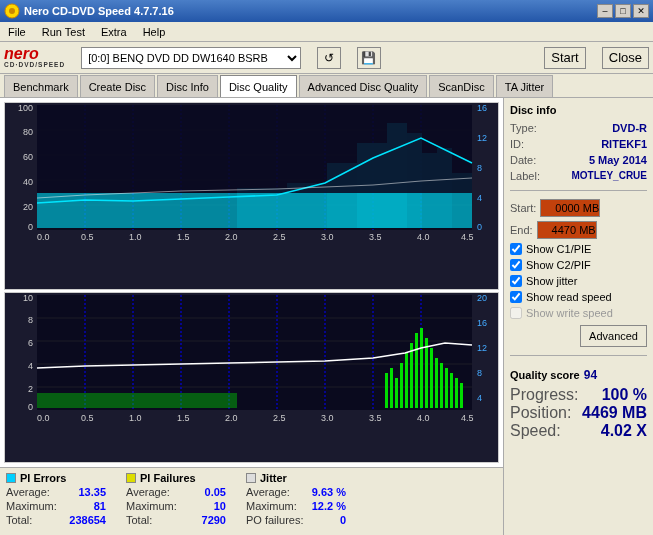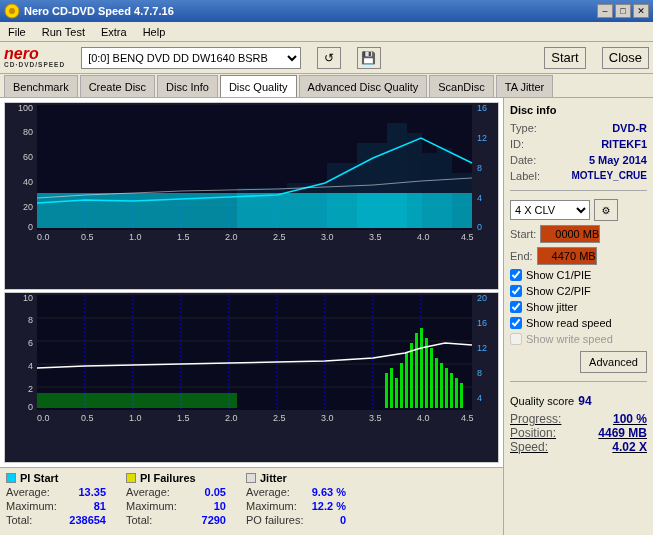--- a/index.html
+++ b/index.html
@@ -245,23 +245,23 @@
       font-size: 11px;
       cursor: pointer;
       margin-top: 2px;
     }
     .quality-row {
       display: flex;
       align-items: center;
       gap: 4px;
       margin-top: 4px;
     }
-    .quality-label { font-weight: normal; font-size: 11px; }
+    .quality-label { font-weight: bold; font-size: 11px; }
     .quality-value { color: #00008b; font-weight: bold; font-size: 12px; }
-    .progress-rows { font-size: 12px; text-decoration: underline; }
+    .progress-rows { font-size: 16px; }
     .prog-row {
       display: flex;
       justify-content: space-between;
     }
     .prog-key { color: #555; }
     .prog-val { color: #00008b; font-weight: bold; text-align: right; }
     svg { display: block; }
     .logo-area {
       display: flex;
       flex-direction: column;
@@ -485,21 +485,21 @@
           <text x="456" y="128" fill="#ccc" font-size="9">4.5</text>
         </svg>
       </div>
     </div>
 
     <div class="stats-bar">
 
       <div class="stat-group">
         <div class="stat-header">
           <div class="stat-color-box" style="background:#00d0ff;"></div>
-          <span>PI Start</span>
+          <span>PI Errors</span>
         </div>
         <div class="stat-row">
           <span class="stat-label">Average:</span>
           <span class="stat-value">13.35</span>
         </div>
         <div class="stat-row">
           <span class="stat-label">Maximum:</span>
           <span class="stat-value">81</span>
         </div>
         <div class="stat-row">
@@ -561,26 +561,20 @@
     <div class="info-row">
       <span class="info-key">Date:</span>
       <span class="info-val">5 May 2014</span>
     </div>
     <div class="info-row">
       <span class="info-key">Label:</span>
       <span class="info-val" style="font-size:10px;">MOTLEY_CRUE</span>
     </div>
     <div class="divider"></div>
     <div class="settings-row">
-      <select class="settings-combo">
-        <option>4 X CLV</option>
-      </select>
-      <div class="toolbar-icon-btn" style="font-size:10px;">⚙</div>
-    </div>
-    <div class="settings-row">
       <span class="info-key">Start:</span>
       <input class="mb-input" type="text" value="0000 MB" style="">
     </div>
     <div class="settings-row">
       <span class="info-key">End:</span>
       <input class="mb-input" type="text" value="4470 MB" style="">
     </div>
     <div class="checkbox-row">
       <input type="checkbox" checked="" style="">
       <span>Show C1/PIE</span>

